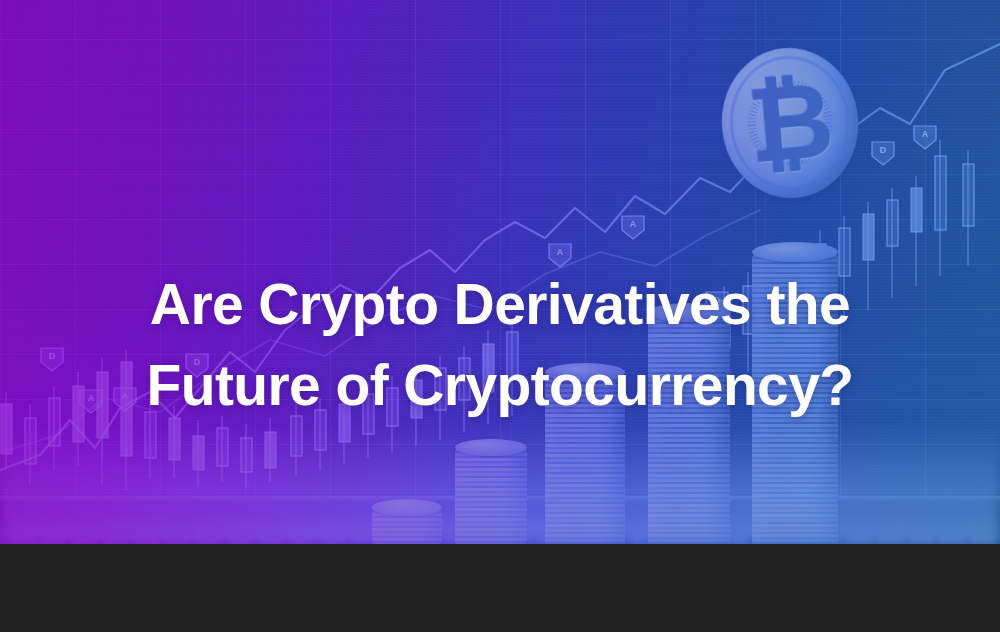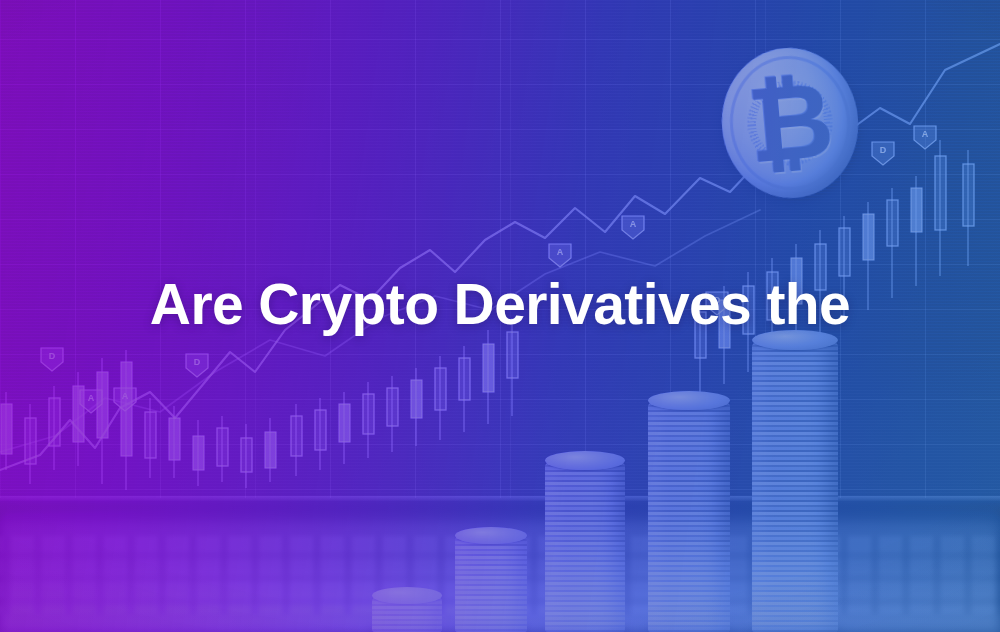--- a/index.html
+++ b/index.html
@@ -1,20 +1,20 @@
 <!DOCTYPE html>
 <html><head>
 <meta charset="utf-8">
 <style>
   html,body{margin:0;padding:0;background:#222;}
   *{box-sizing:border-box;}
 
   .banner{
     position:relative;
-    width:1000px;height:632px;
+    width:1000px;height:544px;
     overflow:hidden;
     font-family:"Liberation Sans","DejaVu Sans",sans-serif;
     background:#5B3FC8;
   }
 
   
   .photo{position:absolute;inset:0;overflow:hidden;}
 
   
   .screen-base{
@@ -375,15 +375,16 @@
 
     <div class="desk-haze"></div>
 
     <div class="wash"></div>
     <div class="wash2"></div>
     <div class="vignette"></div>
   </div>
 
   <h1 class="headline">
     <span class="ln">Are Crypto Derivatives the</span>
+    <span class="ln">Future of Cryptocurrency?</span>
   </h1>
 
 </div>
 
 </body></html>

